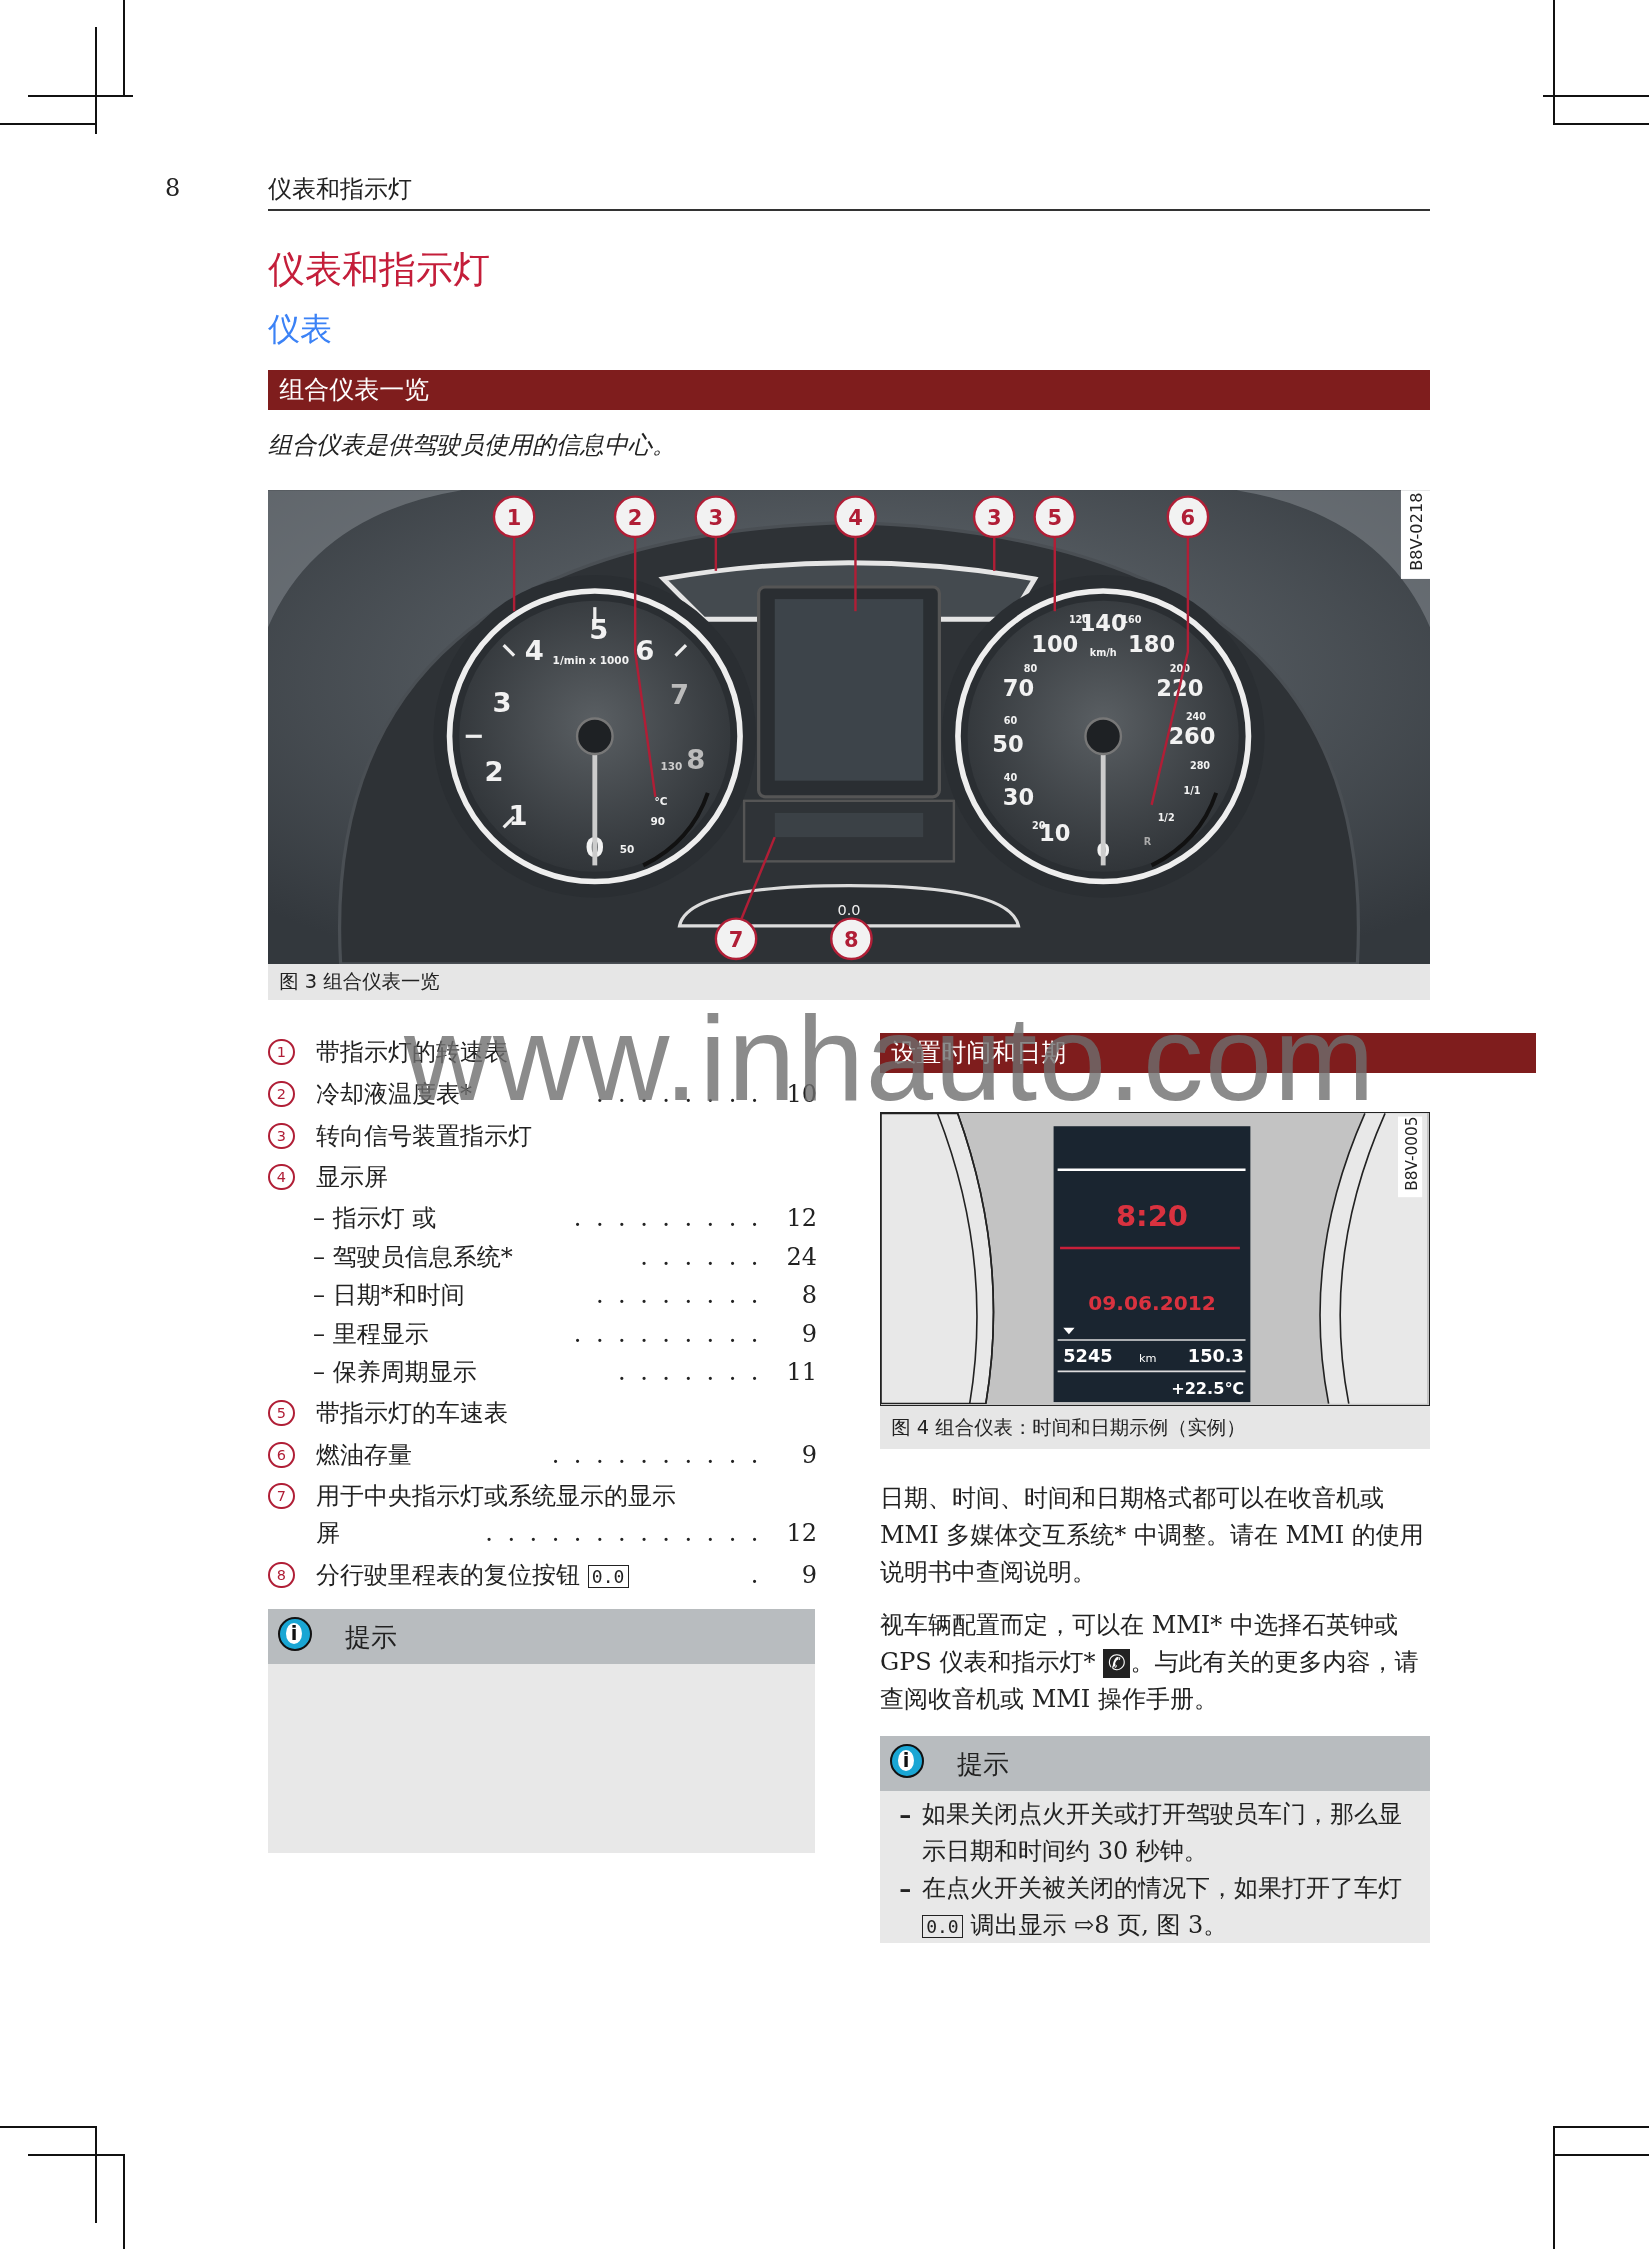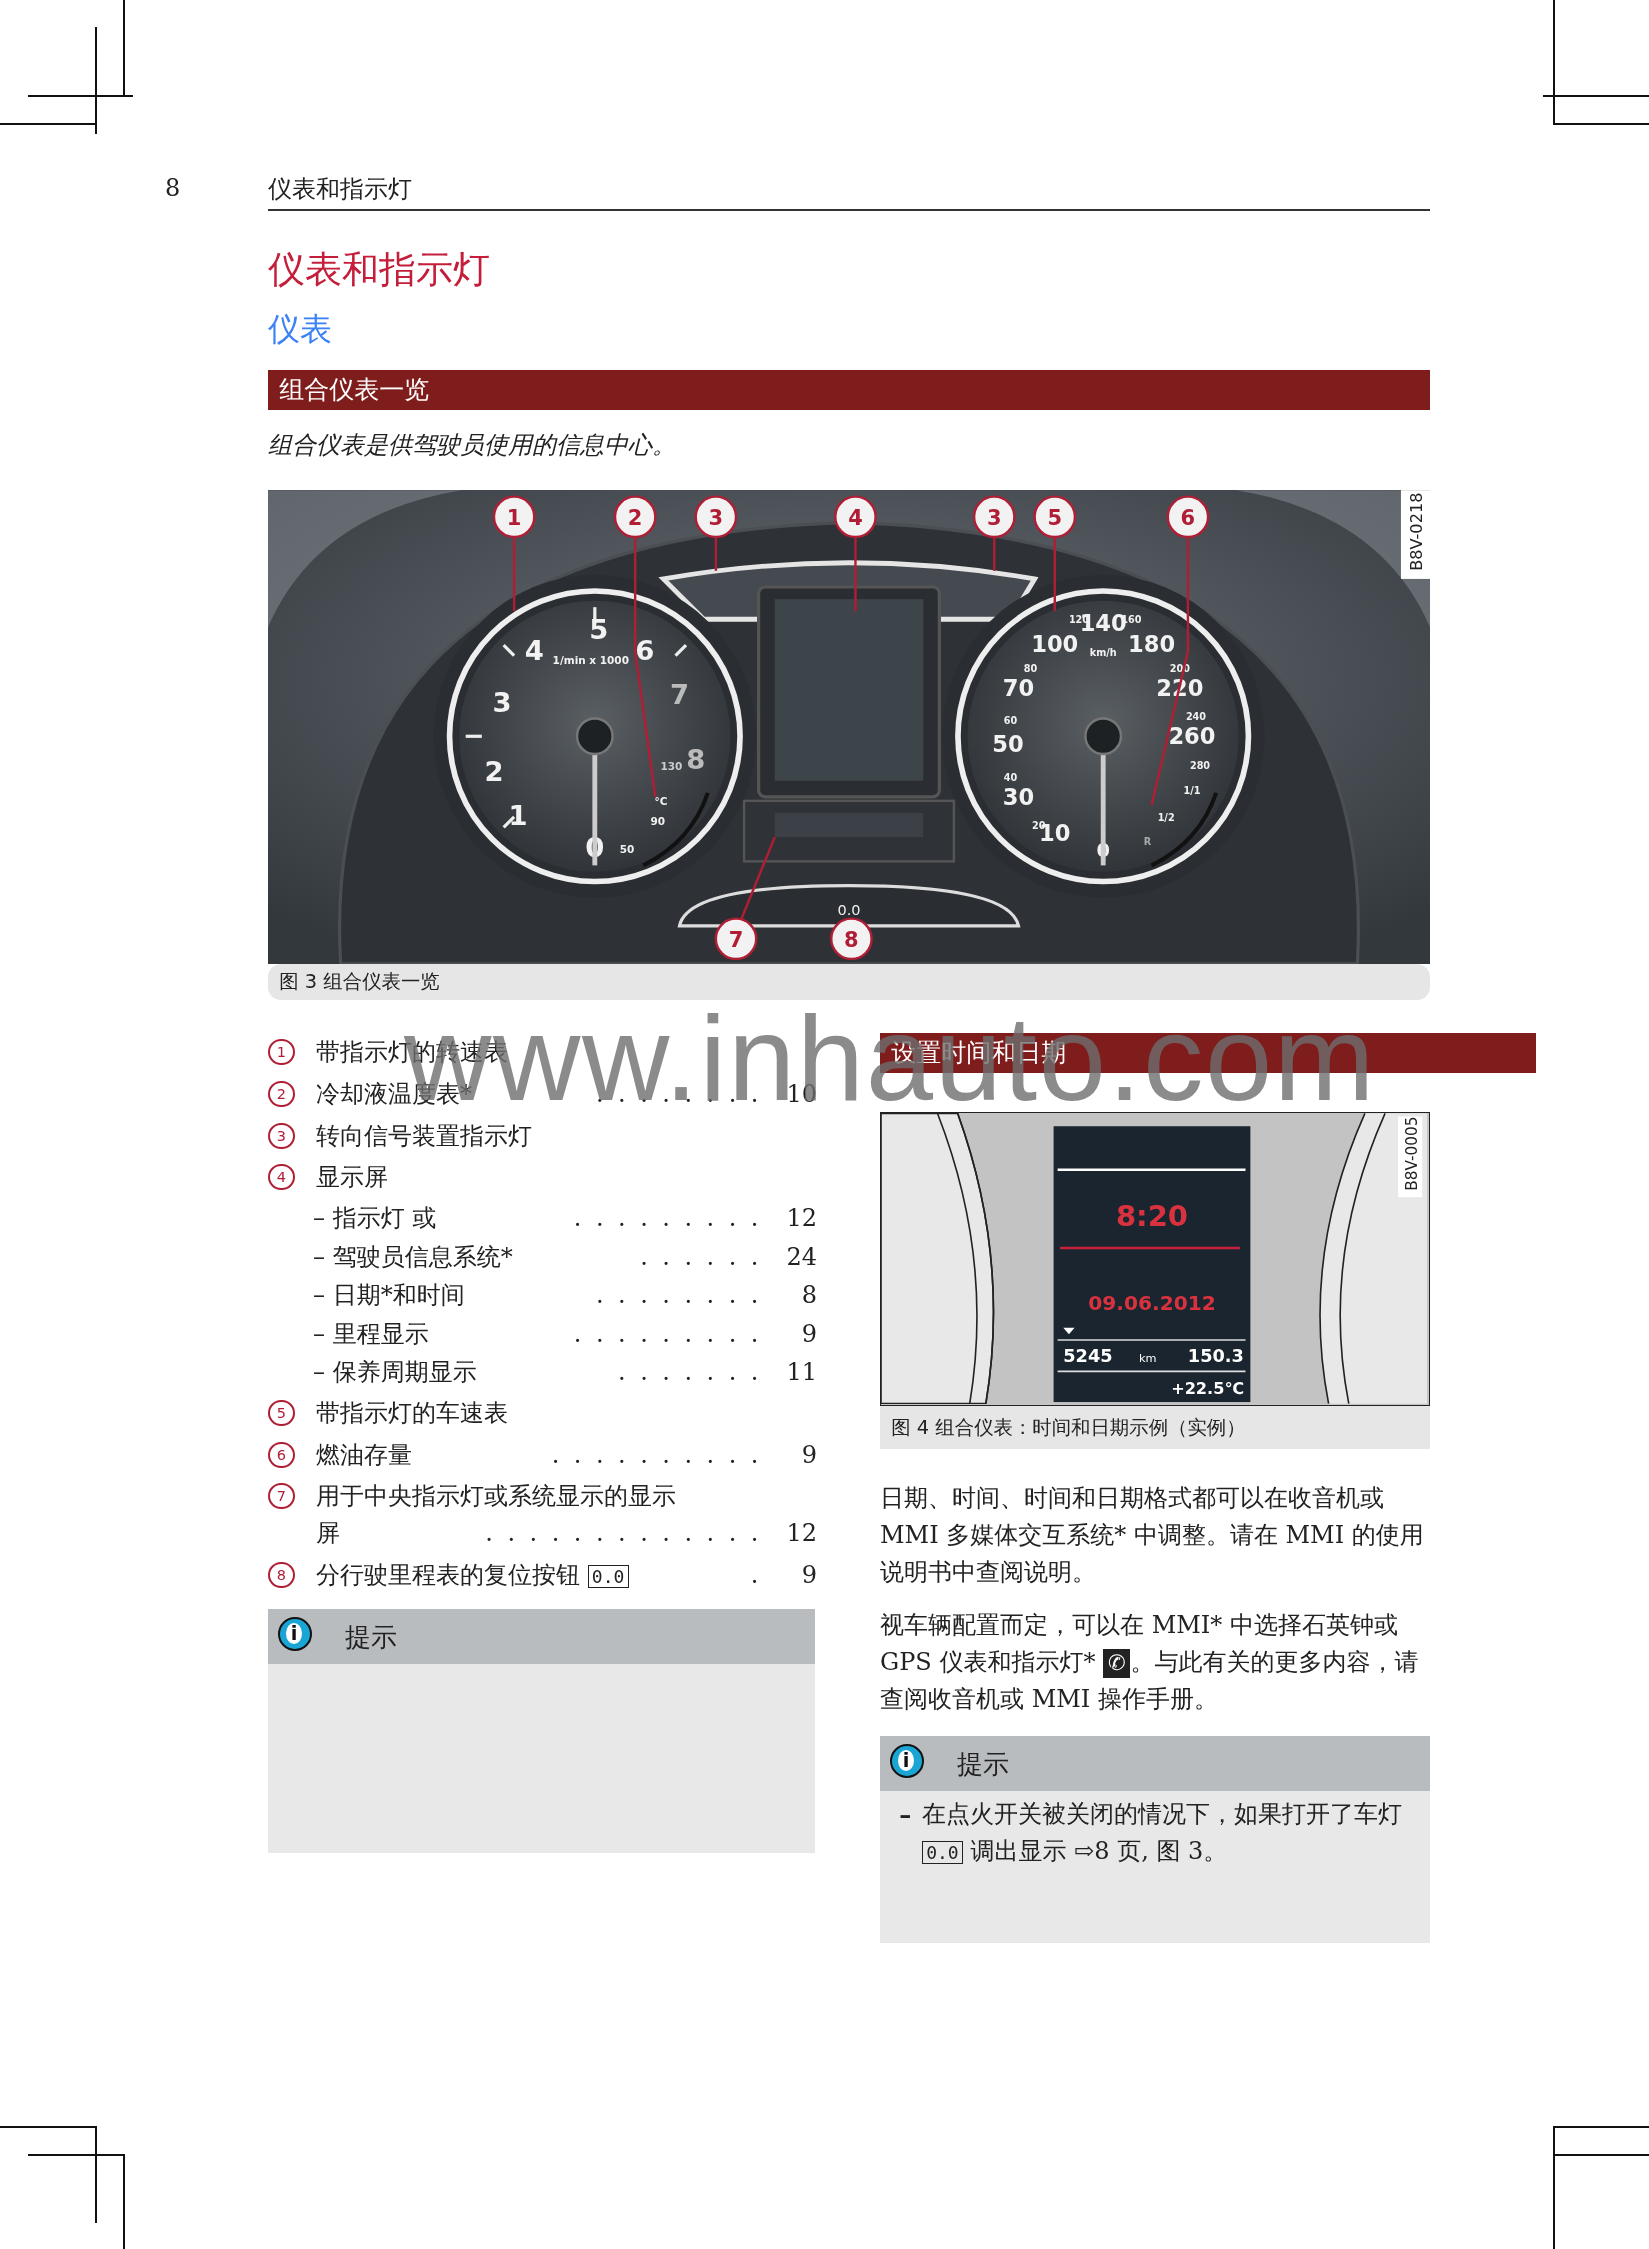--- a/index.html
+++ b/index.html
@@ -13,21 +13,21 @@
   .chapter { left:268px; top:245px; font-size:37px; color:#c41e3a; }
   .section { left:268px; top:308px; font-size:32px; color:#3b82f6; }
   .band { background:#7f1d1d; color:#fff; font-size:25px; padding-left:11.3px; box-sizing:border-box; line-height:40px; }
   .band1 { left:268px; top:370px; width:1162px; height:40px; }
   .intro { left:268px; top:429px; font-size:24px; font-style:italic; }
 
   
   .fig3 { left:268px; top:490px; width:1162px; height:474px; overflow:hidden; background:#3a3f44; }
   .fig3 svg { display:block; }
   .cap { background:#e6e6e6; font-size:19.4px; padding-left:11.3px; box-sizing:border-box; font-family:"DejaVu Sans","Liberation Sans",sans-serif; color:#222; }
-  .cap3 { left:268px; top:964px; width:1162px; height:36px; line-height:36px;border-radius:13px; }
+  .cap3 { left:268px; top:964px; width:1162px; height:36px; line-height:36px; }
 
   
   .li { position:absolute; left:268px; width:549px; height:36px; font-size:24px; line-height:36px; }
   .li .num { position:absolute; left:0; top:4.8px; width:22.6px; height:22.6px; border:2.4px solid #b01e36; border-radius:50%;
              font-family:"DejaVu Sans","Liberation Sans",sans-serif; font-size:14.5px; line-height:22.6px; text-align:center; color:#b01e36; }
   .li .txt { position:absolute; left:48px; white-space:nowrap; }
   .li .sub { left:45px; }
   .li .dots { position:absolute; left:0; right:44px; text-align:right; letter-spacing:14.5px; color:#222; white-space:nowrap; }
   .li .pg { position:absolute; right:0; text-align:right; }
   .kbd { display:inline-block; border:1.6px solid #222; font-family:"DejaVu Sans Mono","Liberation Mono",monospace; font-size:18px; line-height:21px; padding:0 3.2px; vertical-align:middle; }
@@ -347,20 +347,21 @@
 </div>
 
 <div class="tip tip-right">
   <div class="thead">
     <div class="ticon">
         <span>i</span>
       </div>
     <div class="ttitle">提示</div>
   </div>
   <div class="tbody" style="top:60px;">
+    <div class="bullet">如果关闭点火开关或打开驾驶员车门，那么显示日期和时间约 30 秒钟。</div>
     <div class="bullet">
       <span>在点火开关被关闭的情况下，如果打开了车灯</span>
       <span class="kbd">0.0</span>
       <span style="font-style:normal;">调出显示 ⇨8 页, 图 3。</span>
     </div>
   </div>
 </div>
 
 <div class="abs watermark">www.inhauto.com</div>
 

